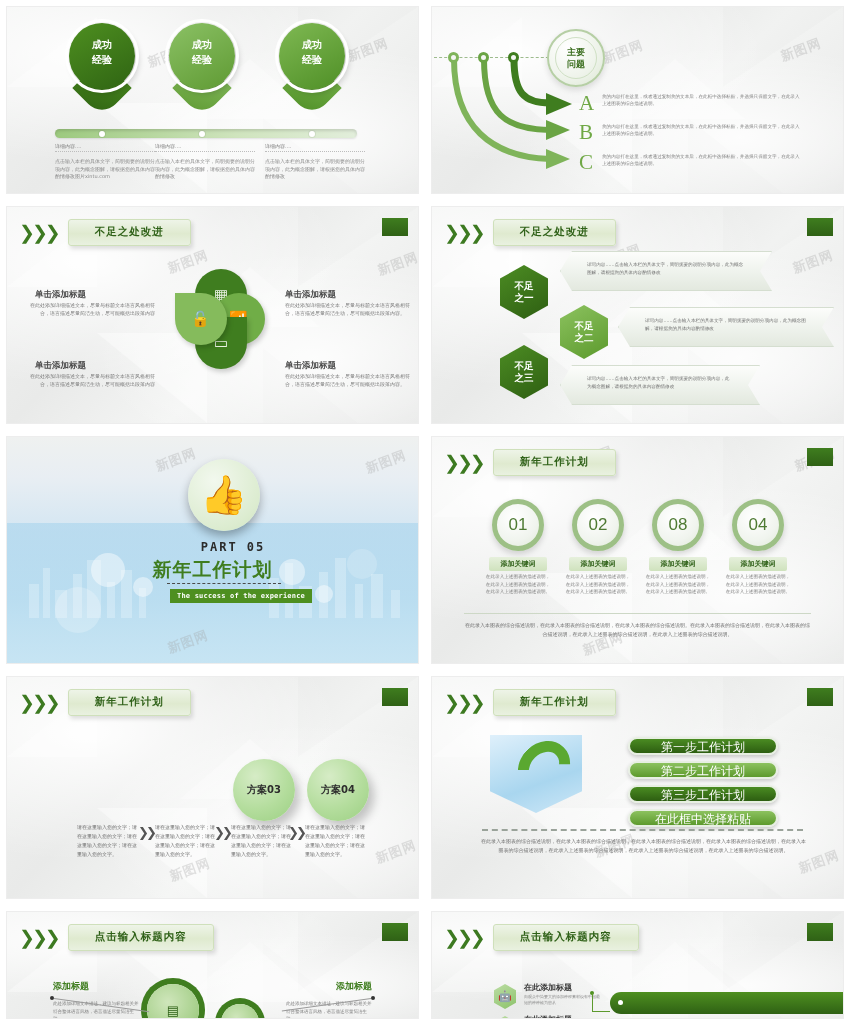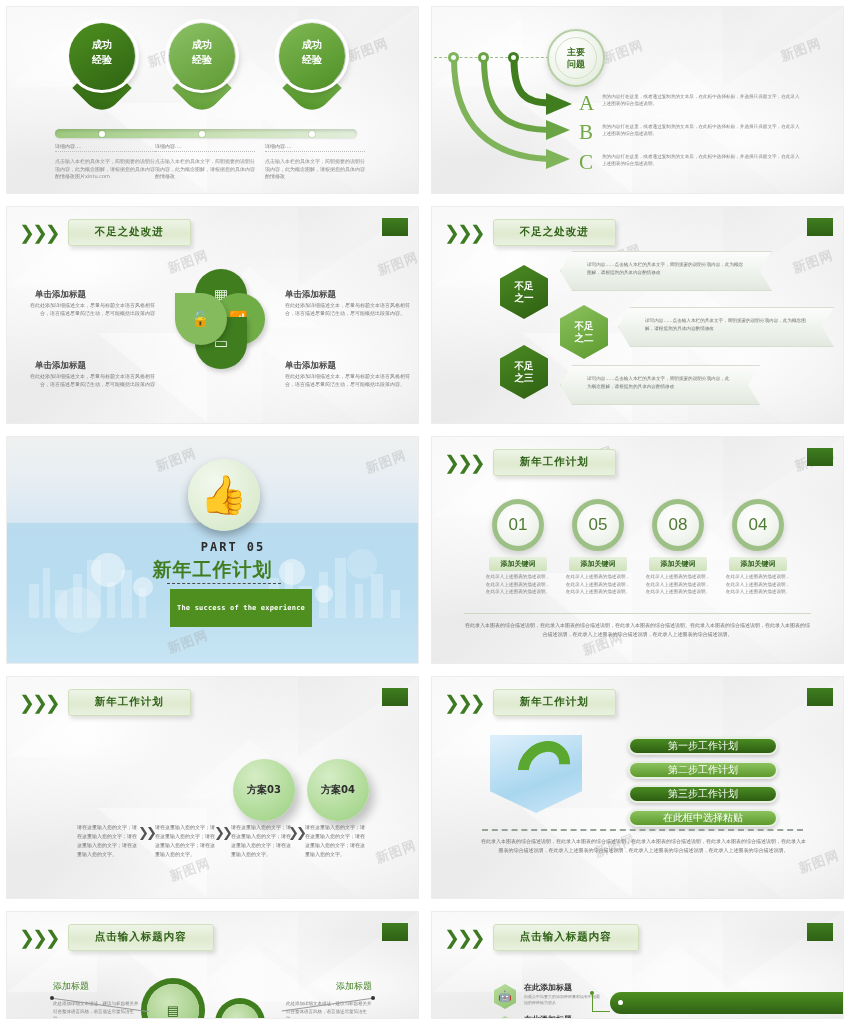--- a/index.html
+++ b/index.html
@@ -123,21 +123,21 @@
   .thumb-circle{position:absolute;left:181px;top:22px;width:72px;height:72px;border-radius:50%;
     background:radial-gradient(circle at 36% 30%,#f2f8ee,#dcecd0 70%,#cfe4c0);
     box-shadow:0 5px 10px rgba(0,0,0,.30);display:flex;align-items:center;justify-content:center;}
   .thumb-glyph{font-size:38px;color:#3f7d1f;line-height:1;}
   .part-no{position:absolute;left:0;right:0;top:103px;text-align:center;font-size:12px;
     font-weight:bold;color:#2b2b2b;letter-spacing:2px;font-family:"DejaVu Sans Mono",monospace;margin-left:41px;}
   .part-title{position:absolute;left:0;right:0;top:120px;text-align:center;font-size:19px;
     font-weight:bold;color:#3f7d1f;letter-spacing:1px;}
   .part-rule{position:absolute;left:160px;width:114px;top:146px;border-top:1px dashed #4a4a4a;}
   .part-en{position:absolute;left:163px;top:152px;background:#4e8f20;color:#fff;
-    font-size:7px;font-weight:bold;padding:15px 7px;letter-spacing:.2px;
+    font-size:7px;font-weight:bold;padding:3px 7px;letter-spacing:.2px;
     font-family:"DejaVu Sans Mono",monospace;}
 
   
   .ringnum{position:absolute;width:52px;height:52px;border-radius:50%;
     background:radial-gradient(circle at 40% 32%,#ffffff,#f0f4ee 62%,#dfe9d8);
     border:5px solid #9dc086;box-shadow:0 3px 6px rgba(0,0,0,.16);
     display:flex;align-items:center;justify-content:center;
     color:#4e7a33;font-size:17px;font-family:"Liberation Sans",sans-serif;}
   .kw{position:absolute;width:58px;text-align:center;font-size:7px;font-weight:bold;
     color:#2f6118;background:linear-gradient(180deg,#e6f0dc,#cfe2bd);
@@ -151,21 +151,21 @@
   .ball{position:absolute;width:62px;height:62px;border-radius:50%;
     background:radial-gradient(circle at 36% 28%,#d6ecc6,#b4dd9d 55%,#9bcf82);
     box-shadow:5px 6px 10px rgba(0,0,0,.22);
     display:flex;align-items:center;justify-content:center;
     color:#2d2d2d;font-size:10px;font-weight:bold;}
   .s7txt{position:absolute;width:62px;font-size:5px;color:#6f6f6f;line-height:9px;}
   .s7chev{position:absolute;color:#555;font-size:13px;font-weight:bold;letter-spacing:-3px;}
 
   
   .pill{position:absolute;width:150px;height:18px;border-radius:10px;
-    display:flex;align-items:flex-end;justify-content:center;color:#fff;font-size:10px;
+    display:flex;align-items:flex-start;justify-content:center;color:#fff;font-size:12px;
     box-shadow:0 2px 4px rgba(0,0,0,.2);border:2px solid #e7efe2;}
   .pill.d{background:linear-gradient(180deg,#4a8b22,#2d5e11);}
   .pill.l{background:linear-gradient(180deg,#8cc25f,#5d9a2d);}
   .s8img{position:absolute;left:58px;top:58px;width:92px;height:78px;
     background:linear-gradient(160deg,#dff0fb,#a9d6ef 60%,#cde7f7);
     clip-path:polygon(0 0,100% 0,100% 72%,50% 100%,0 72%);
     box-shadow:3px 4px 7px rgba(0,0,0,.2);}
   .s8arc{position:absolute;left:88px;top:62px;width:48px;height:56px;
     border:11px solid #5aa830;border-right-color:transparent;border-bottom-color:transparent;
     border-radius:50%;transform:rotate(45deg);}
@@ -175,21 +175,21 @@
 
   
   .gear{position:absolute;border-radius:50%;
     background:radial-gradient(circle at 40% 35%,#cfe6bb,#a9d18e 62%,#8cc169);
     display:flex;align-items:center;justify-content:center;
     color:#2f6118;font-size:13px;
     box-shadow:0 0 0 6px #3f7d1f;}
   .gear::before{content:"";position:absolute;inset:-13px;border-radius:50%;
     background:repeating-conic-gradient(#3f7d1f 0deg 8deg,transparent 8deg 16deg);
     z-index:-1;}
-  .s9t{position:absolute;font-size:9px;font-weight:normal;color:#3f7d1f;text-align:center;}
+  .s9t{position:absolute;font-size:9px;font-weight:bold;color:#3f7d1f;text-align:center;}
   .s9b{position:absolute;font-size:4.5px;color:#7b7b7b;line-height:7.5px;width:86px;}
   .s9line{position:absolute;border-top:1px solid #9a9a9a;}
   .s9dot{position:absolute;width:4px;height:4px;border-radius:50%;background:#333;}
 
   
   .s10hex{position:absolute;width:22px;height:25px;
     clip-path:polygon(50% 0,100% 25%,100% 75%,50% 100%,0 75%,0 25%);
     background:linear-gradient(150deg,#bcdda4,#8cc26a);
     display:flex;align-items:center;justify-content:center;color:#2f6118;font-size:11px;}
   .s10t{position:absolute;font-size:8px;font-weight:bold;color:#3a3a3a;}
@@ -427,21 +427,21 @@
     </div>
     <div class="corner-sq"></div>
 
     <div class="ringnum" style="left:60px;top:62px">
         <span>01</span>
       </div>
     <div class="kw" style="left:57px;top:120px">添加关键词</div>
     <div class="s6b" style="left:53px;top:136px">在此录入上述图表的描述说明，在此录入上述图表的描述说明，在此录入上述图表的描述说明。</div>
 
     <div class="ringnum" style="left:140px;top:62px">
-        <span>05</span>
+        <span>02</span>
       </div>
     <div class="kw" style="left:137px;top:120px">添加关键词</div>
     <div class="s6b" style="left:133px;top:136px">在此录入上述图表的描述说明，在此录入上述图表的描述说明，在此录入上述图表的描述说明。</div>
 
     <div class="ringnum" style="left:220px;top:62px">
         <span>08</span>
       </div>
     <div class="kw" style="left:217px;top:120px">添加关键词</div>
     <div class="s6b" style="left:213px;top:136px">在此录入上述图表的描述说明，在此录入上述图表的描述说明，在此录入上述图表的描述说明。</div>
 

